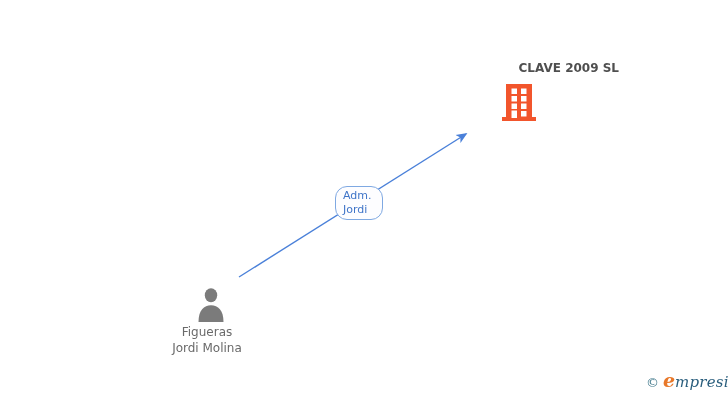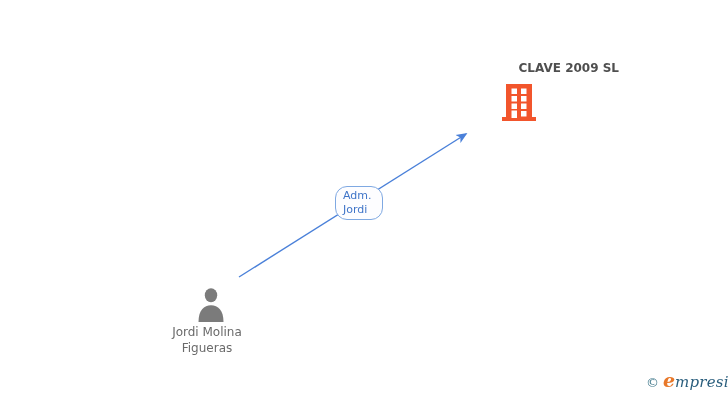--- a/index.html
+++ b/index.html
@@ -70,22 +70,22 @@
     <rect x="20" y="19.5" width="5.5" height="5.5" fill="#ffffff"></rect>
     <rect x="20" y="27" width="5.5" height="5.5" fill="#ffffff"></rect>
     <rect x="10.5" y="26.5" width="5.5" height="7.5" fill="#ffffff"></rect>
   </svg>
 
   <svg class="person-icon" width="30" height="34" viewBox="0 0 30 34">
     <ellipse cx="15" cy="7.2" rx="6.2" ry="7" fill="#7b7b7b"></ellipse>
     <path d="M2.5,34 C2.5,22 8,17.2 15,17.2 C22,17.2 27.5,22 27.5,34 Z" fill="#7b7b7b"></path>
   </svg>
   <div class="person-name">
+    <div>Figueras</div>
     <div>Jordi Molina</div>
-    <div>Figueras</div>
   </div>
 
   <div class="watermark">
     <span class="copy">©</span>
     <span class="brand-e">e</span>
     <span class="brand-rest">mpresia</span>
   </div>
 
 </div>
 

